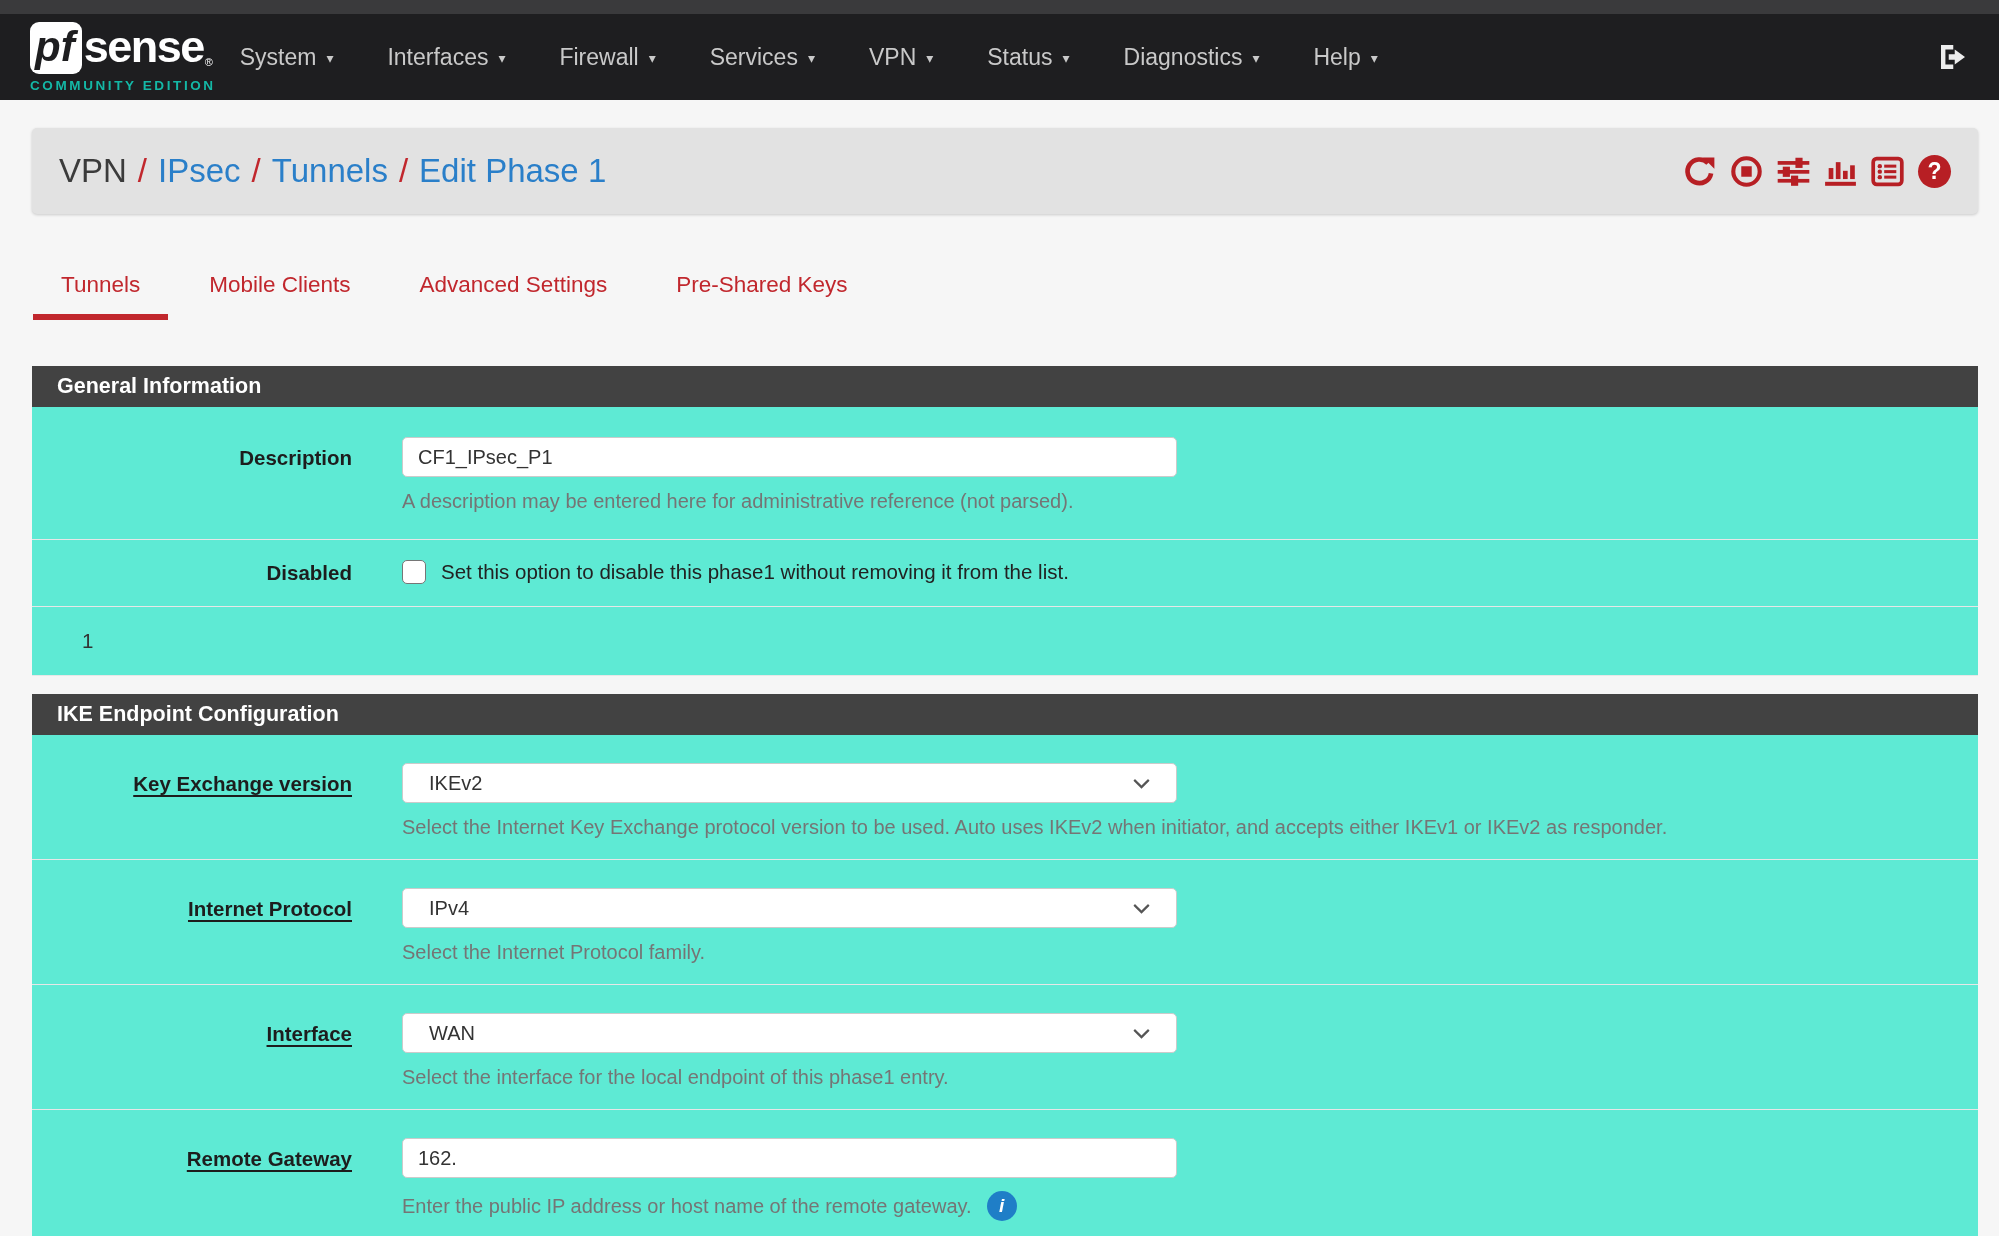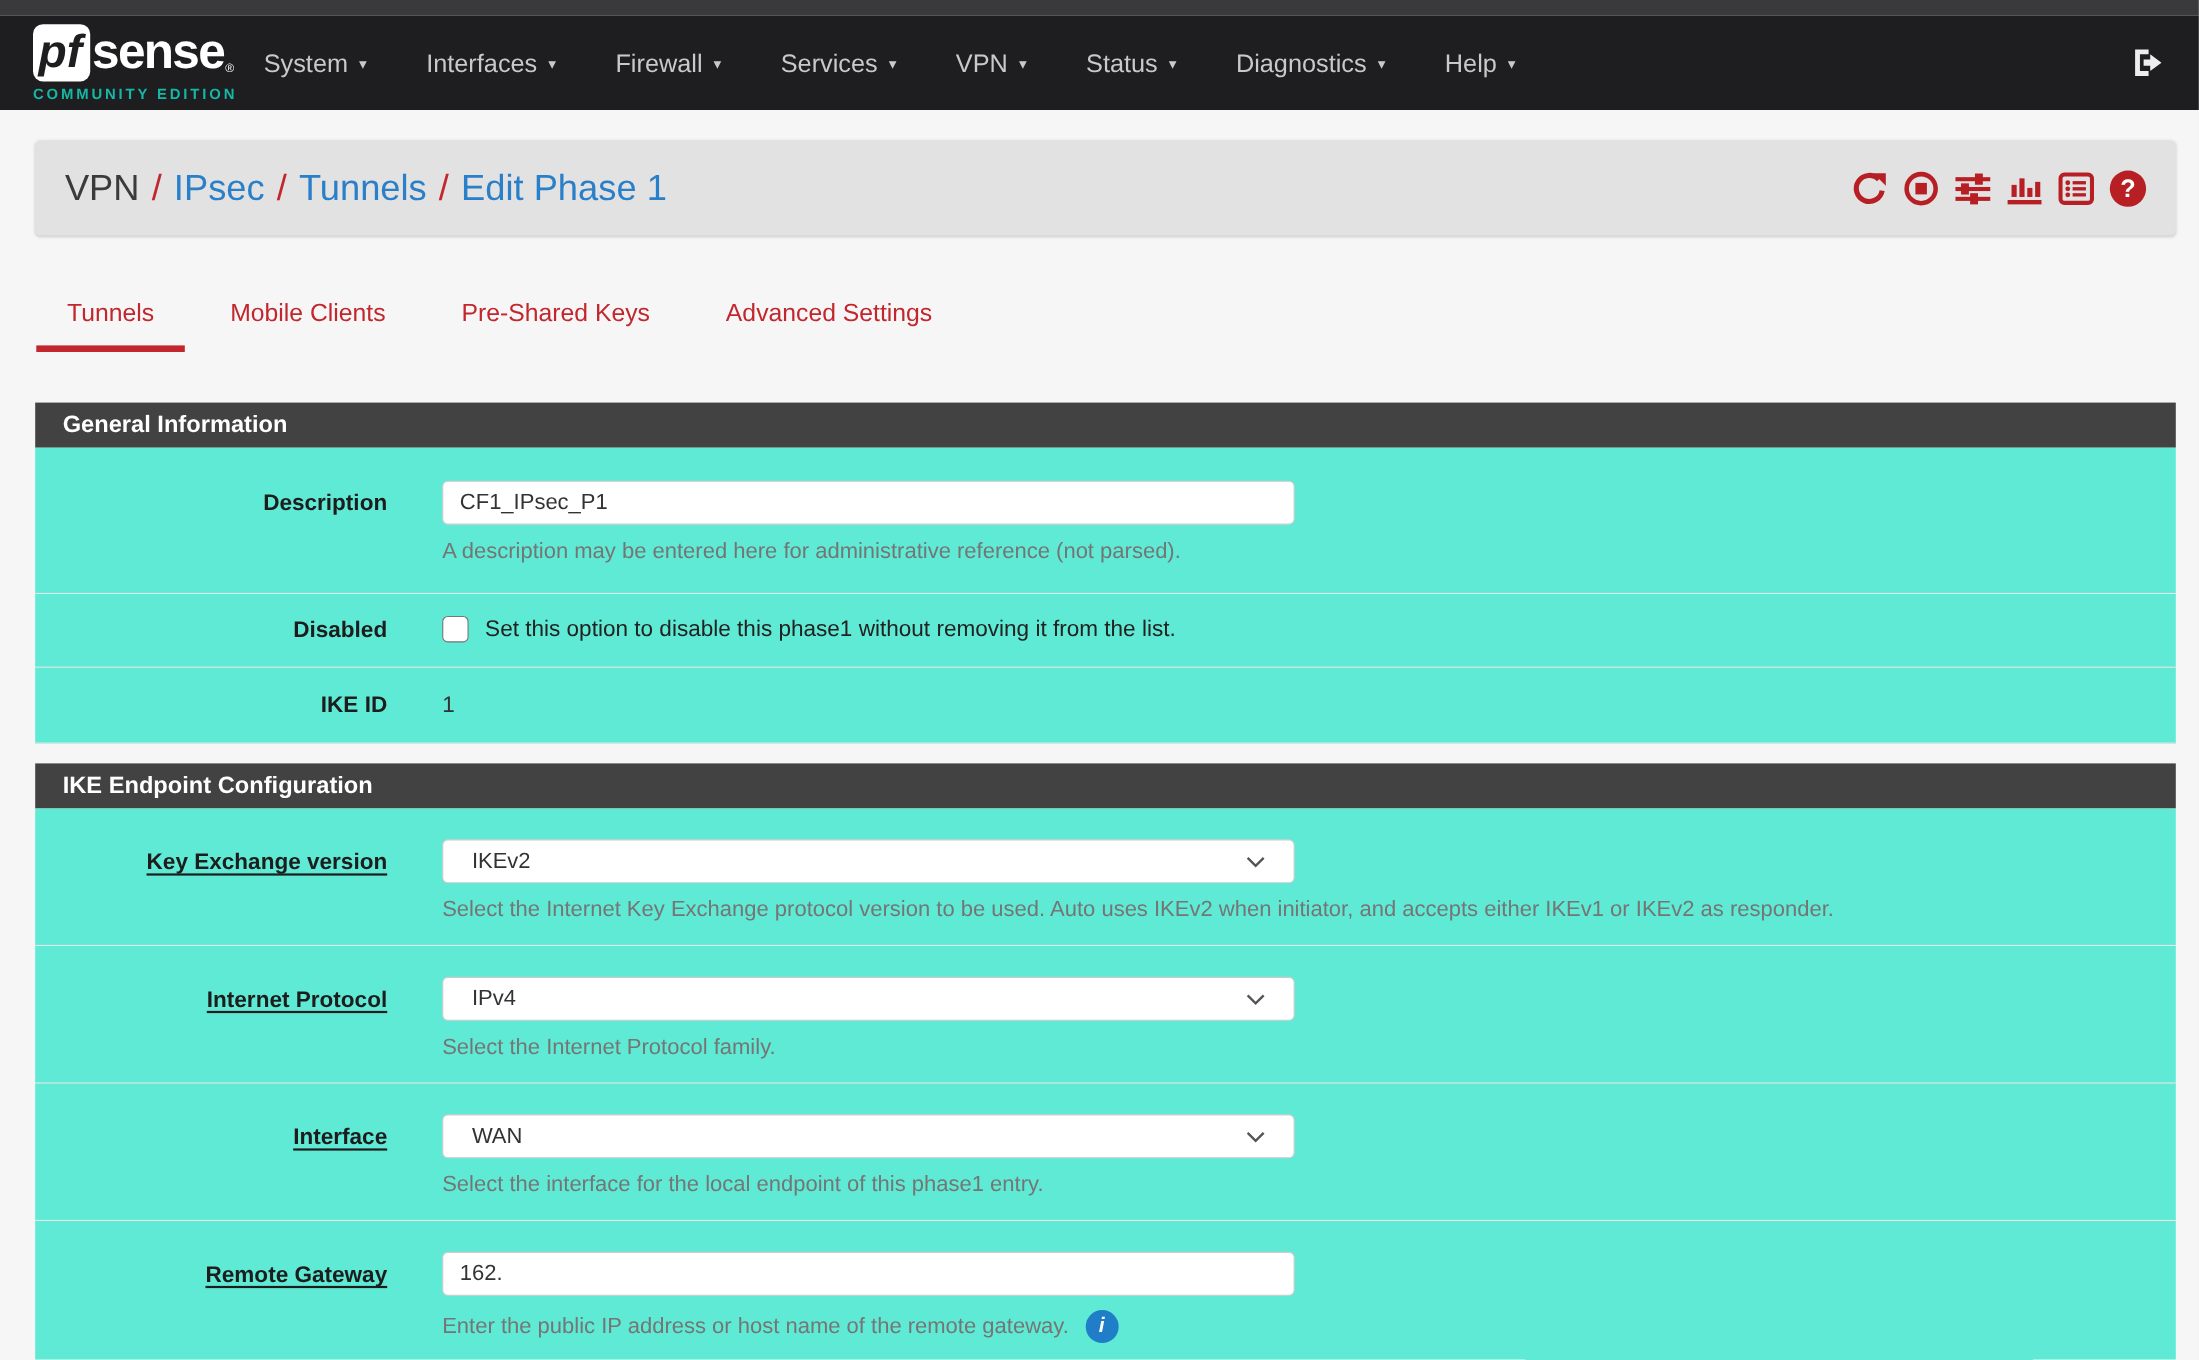--- a/index.html
+++ b/index.html
@@ -238,22 +238,22 @@
     </svg>
     <div class="qcircle">
       <span>?</span>
     </div>
   </div>
 </div>
 
 <div class="tabs">
   <div class="tab active">Tunnels</div>
   <div class="tab">Mobile Clients</div>
+  <div class="tab">Advanced Settings</div>
   <div class="tab">Pre-Shared Keys</div>
-  <div class="tab">Advanced Settings</div>
 </div>
 
 <div class="section">
   <div class="section-header">General Information</div>
   <div class="section-body">
 
     <div class="form-row rw-input">
       <div class="row-label">Description</div>
       <div class="row-content">
         <input class="text-input" type="text" value="CF1_IPsec_P1" style="">
@@ -265,21 +265,20 @@
       <div class="row-label">Disabled</div>
       <div class="row-content">
         <div class="check-line">
           <div class="checkbox"></div>
           <span>Set this option to disable this phase1 without removing it from the list.</span>
         </div>
       </div>
     </div>
 
     <div class="form-row rw-static">
-      <div class="row-label">IKE ID</div>
       <div class="row-content">
         <span class="static-val">1</span>
       </div>
     </div>
 
   </div>
 </div>
 
 <div class="section">
   <div class="section-header">IKE Endpoint Configuration</div>

